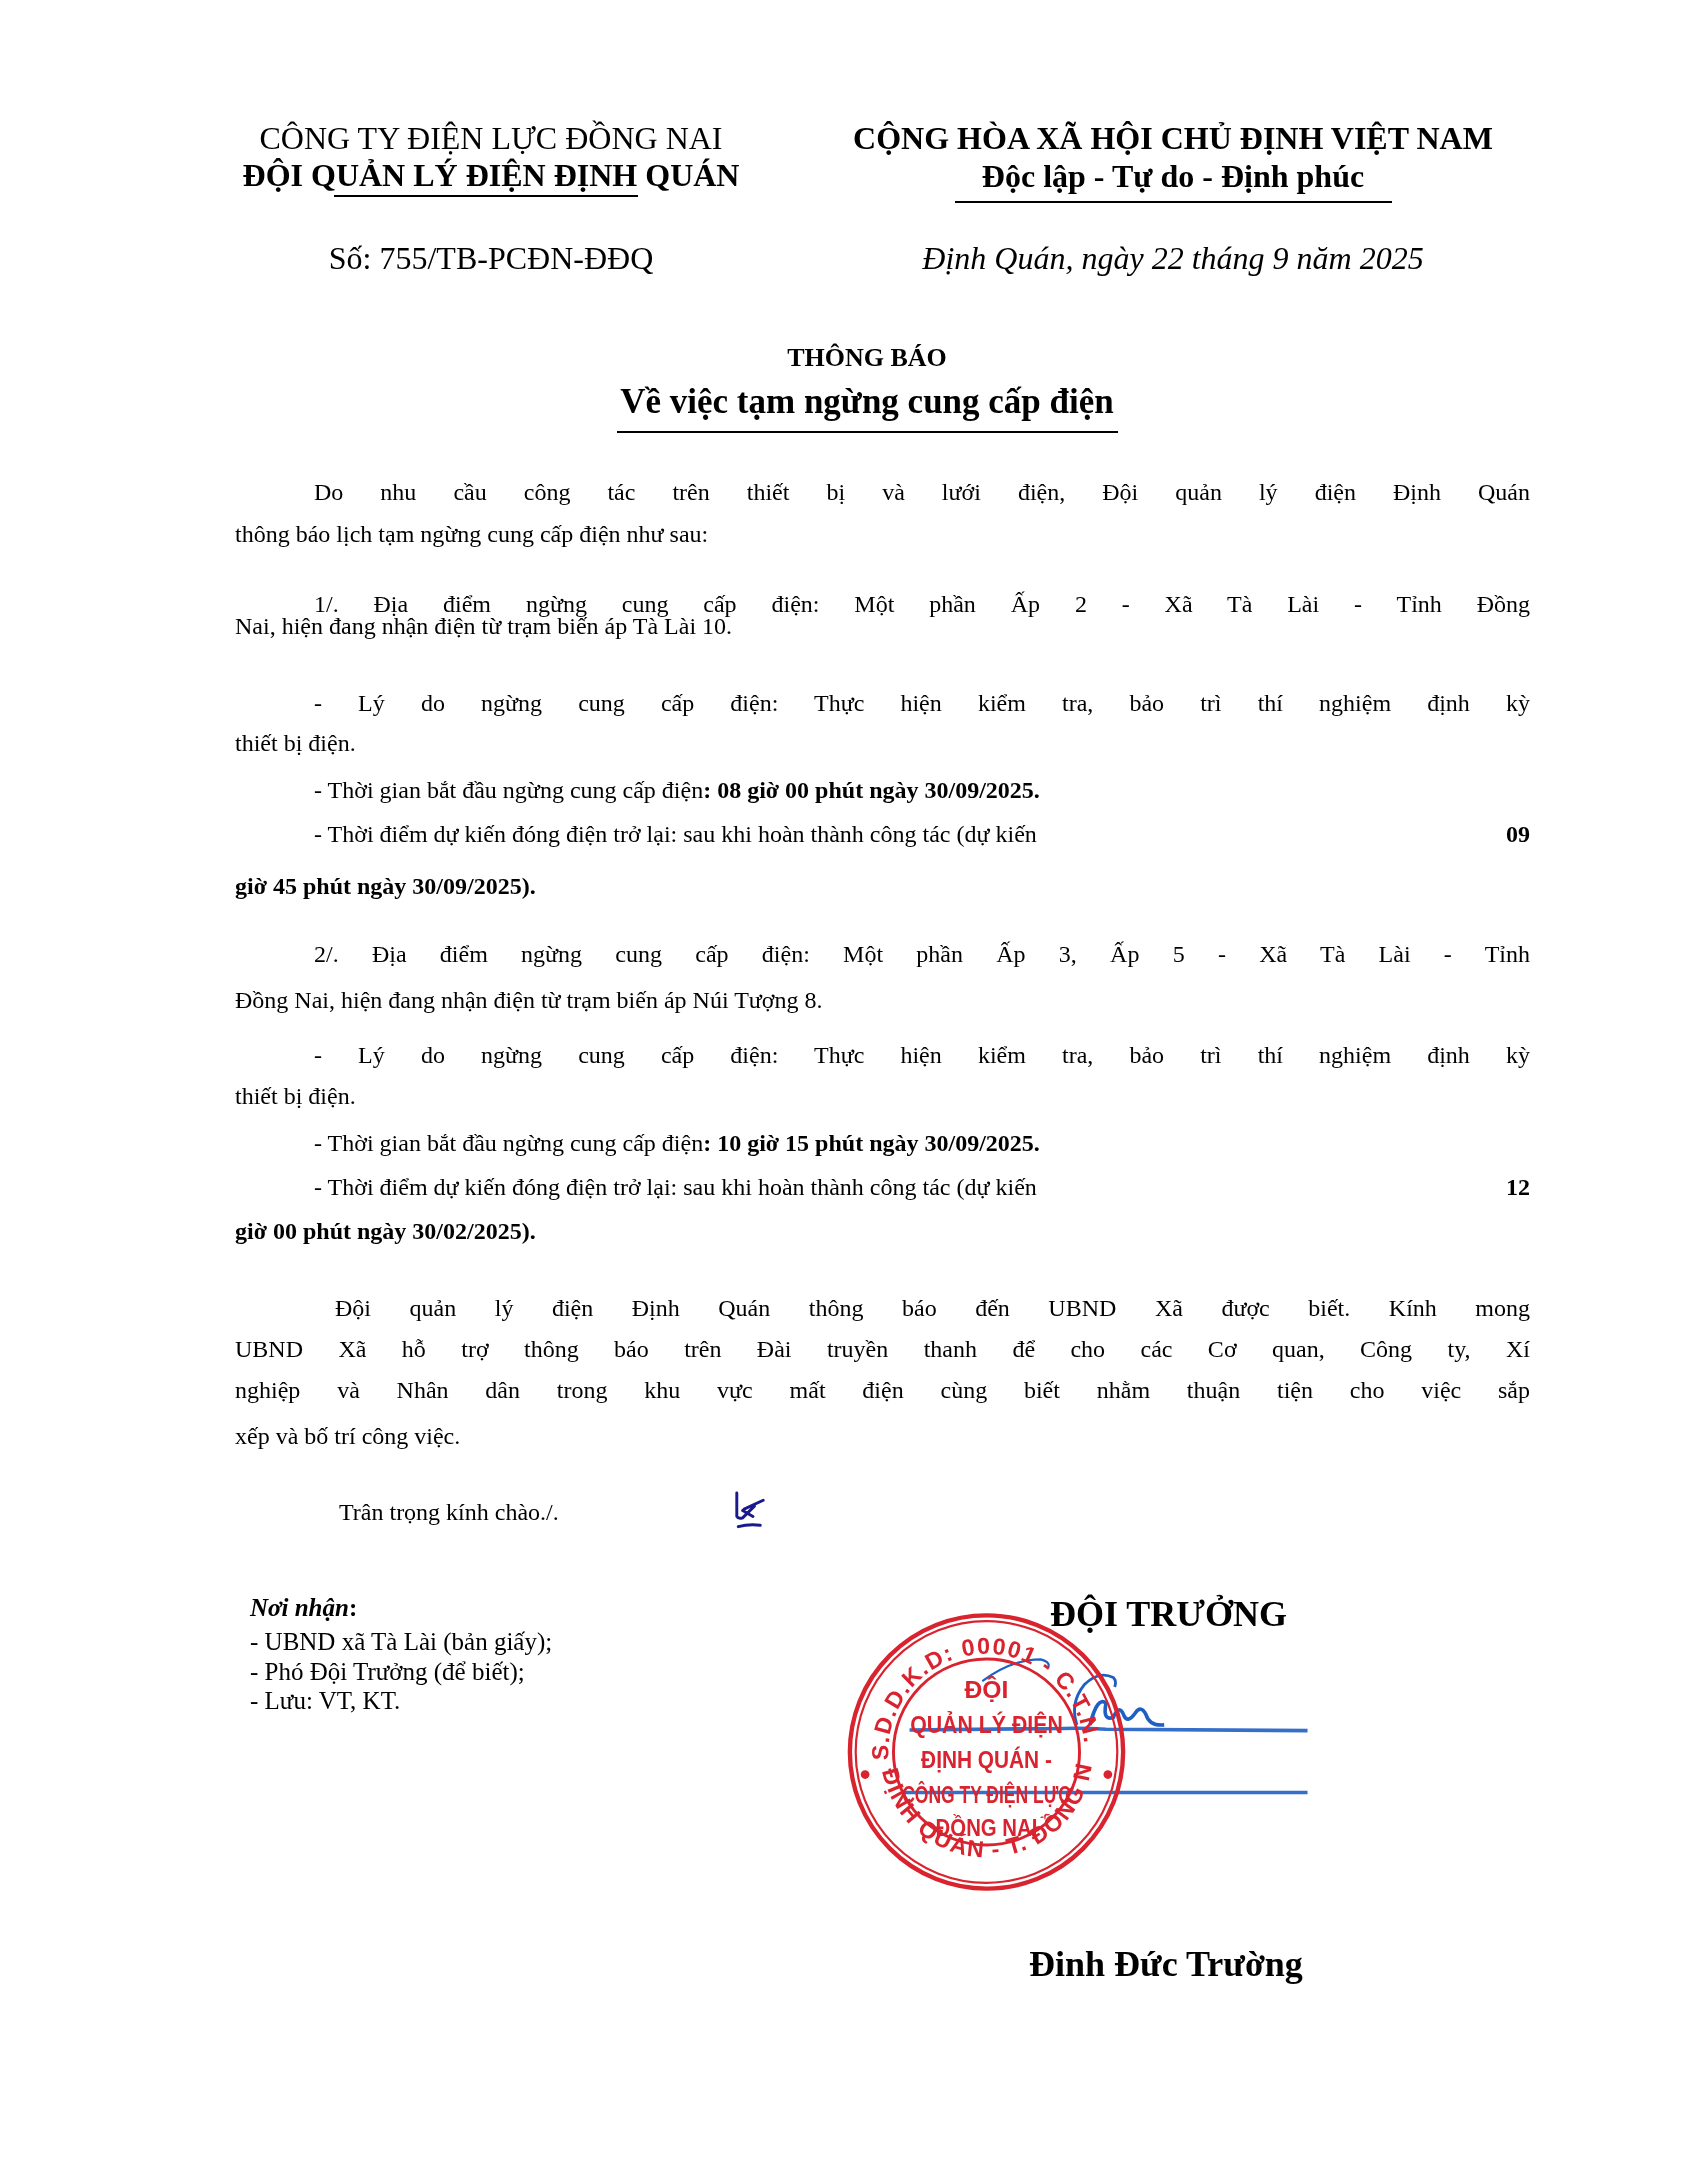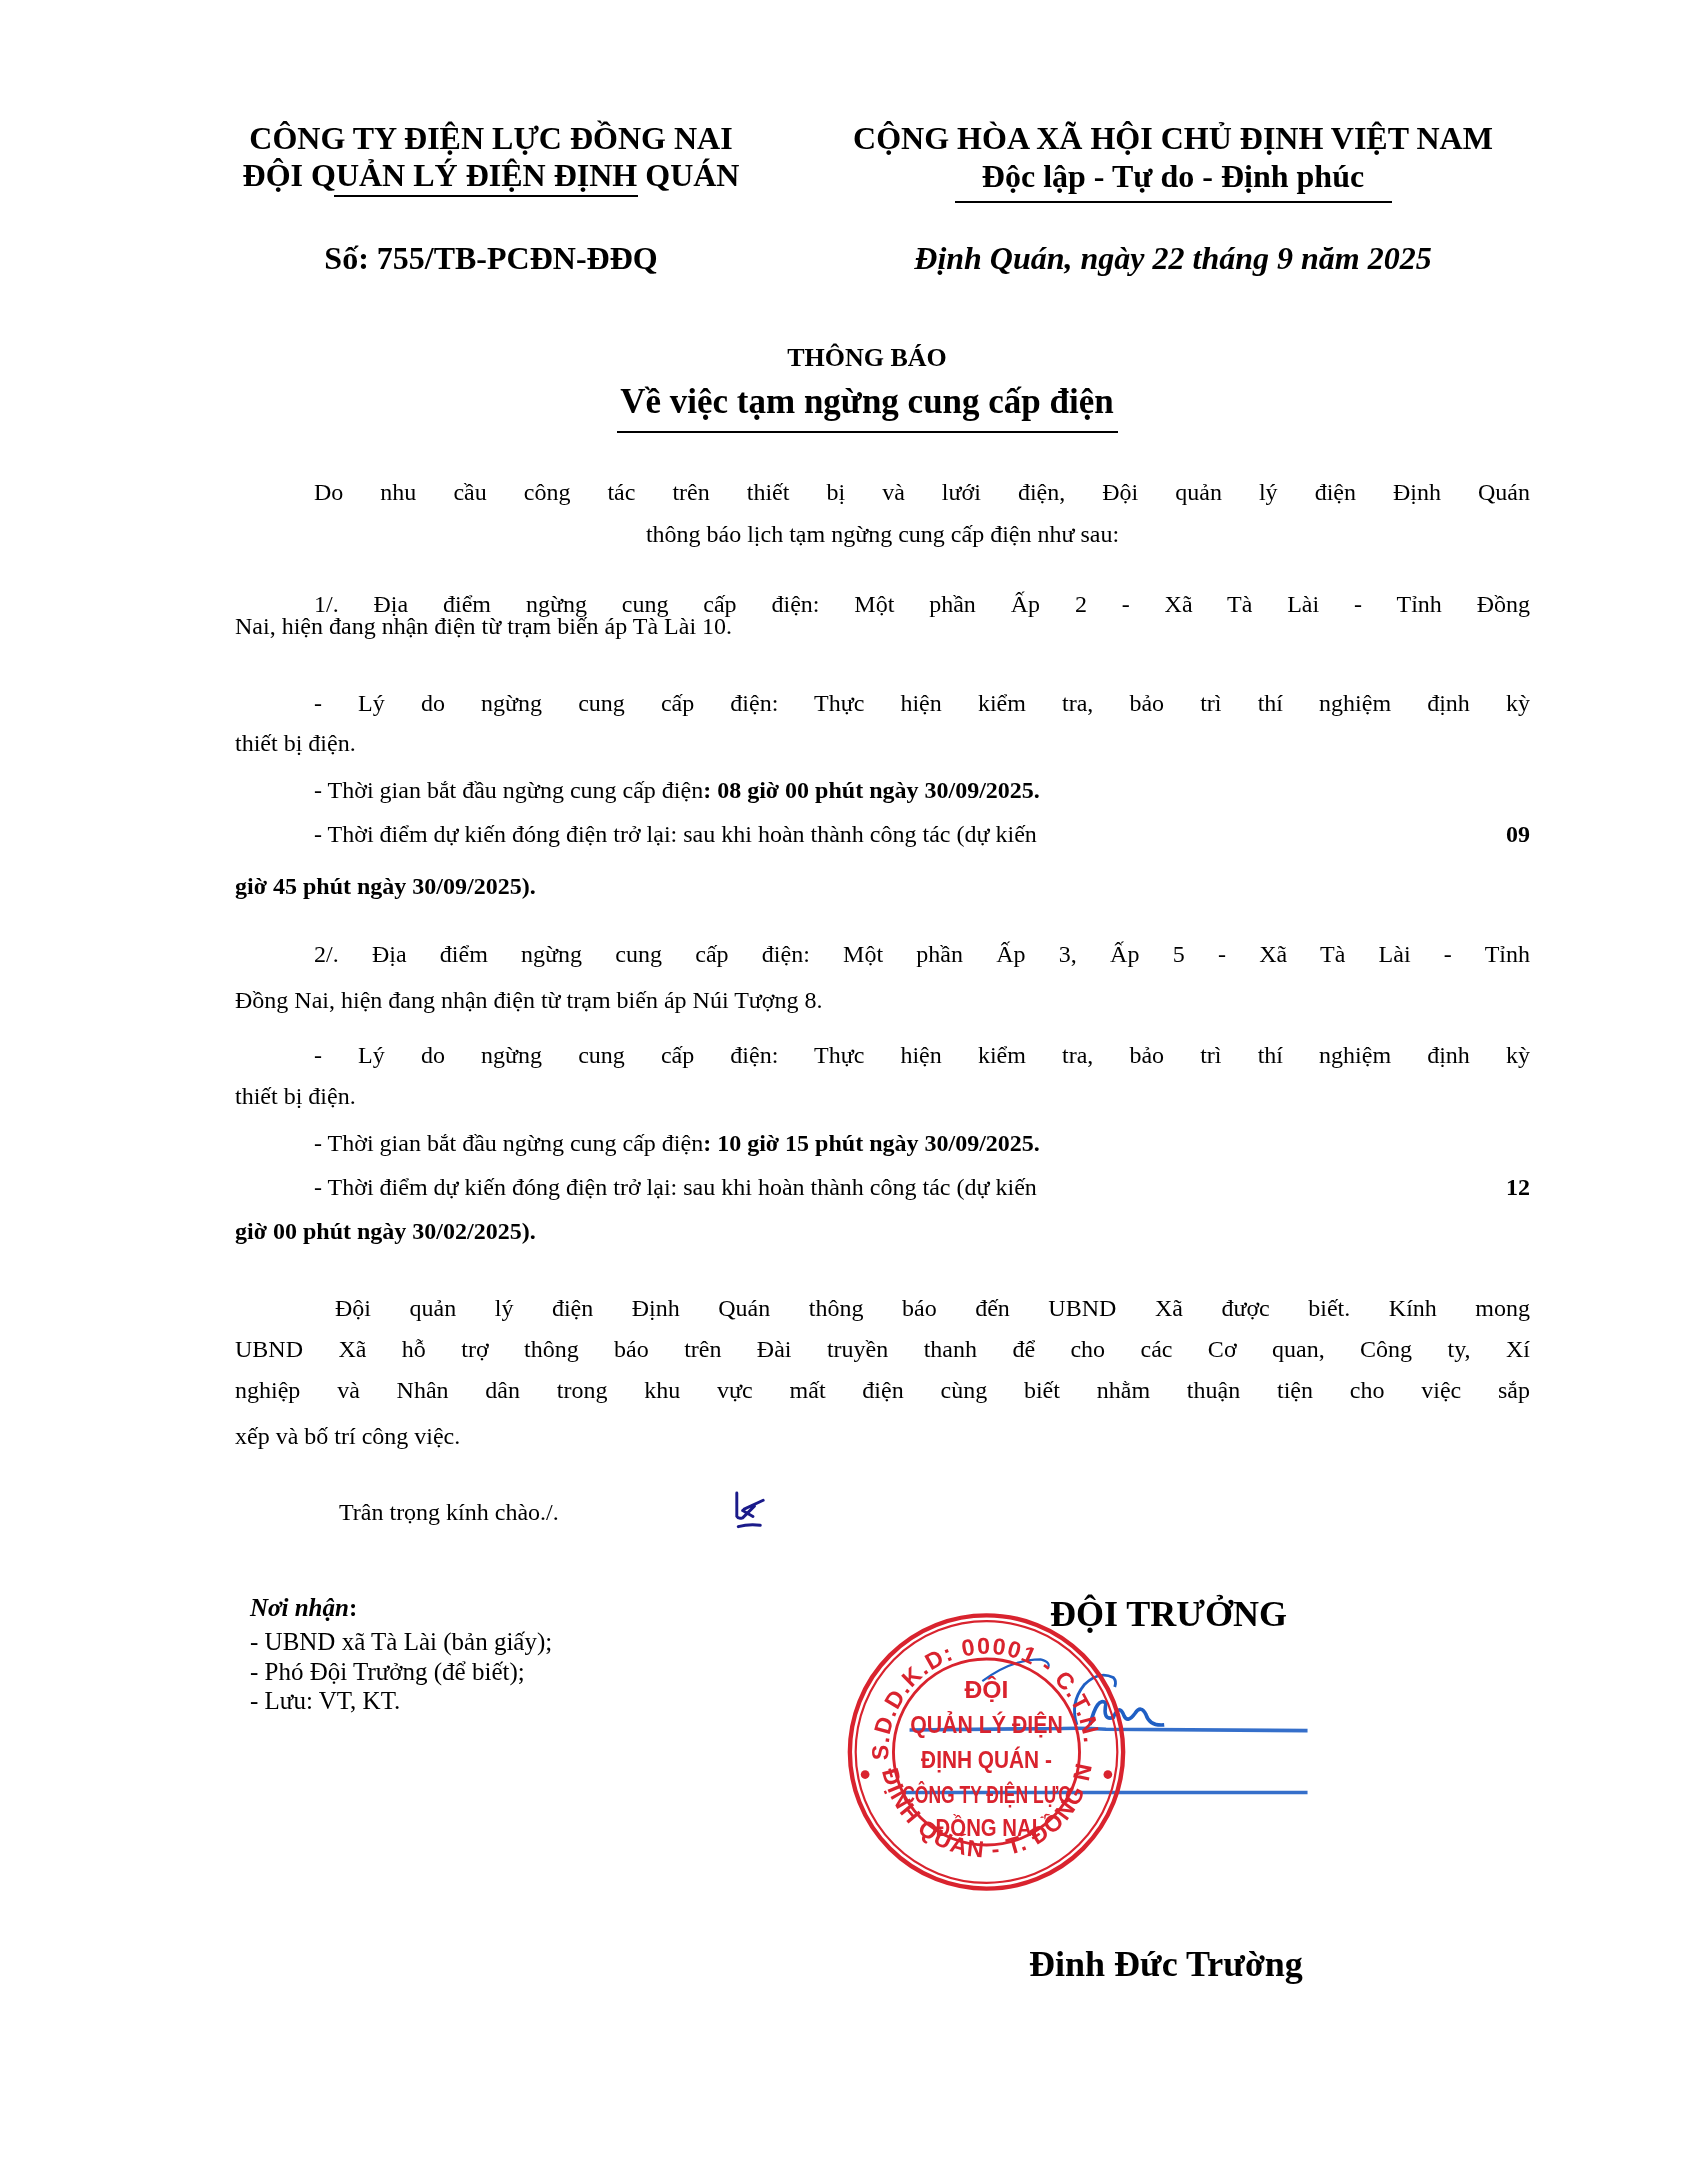--- a/index.html
+++ b/index.html
@@ -1,19 +1,19 @@
 <!DOCTYPE html>
 <html style="font-size:11.6px"><head>
   <meta charset="utf-8">
   <style>
     html, body { margin: 0; padding: 0; background: #ffffff; }
     body { width: 1688px; height: 2183px; position: relative; overflow: hidden;
            font-family: "Liberation Serif", serif; color: #000; }
     .abs { position: absolute; white-space: nowrap; }
-    .hdr { font-size: 32px; line-height: 1; font-weight: bold; }
+    .hdr { font-size: 32px; line-height: 1; }
     .b { font-weight: bold; }
     .i { font-style: italic; }
     .center { transform: translateX(-50%); text-align: center; }
     .rule { position: absolute; height: 2.2px; background: #000; }
     .line { position: absolute; left: 235px; width: 1295px; font-size: 24px; line-height: 1;
             white-space: nowrap; }
     .just { text-align: justify; text-align-last: justify; }
     .ind { left: 314px; width: 1216px; }
     .ind2 { left: 335px; width: 1195px; }
     .recv { position: absolute; left: 250px; font-size: 25px; line-height: 1; white-space: nowrap; }
@@ -34,21 +34,21 @@
 <div class="rule" style="left:955px; top:201px; width:437px;"></div>
 
 <div class="abs hdr center" style="left:491px; top:242px;">Số: 755/TB-PCĐN-ĐĐQ</div>
 <div class="abs hdr i center" style="left:1173px; top:242px;">Định Quán, ngày 22 tháng 9 năm 2025</div>
 
 <div class="abs b center" style="left:867px; top:345px; font-size:26px; line-height:1;">THÔNG BÁO</div>
 <div class="abs b center" style="left:867px; top:384px; font-size:35px; line-height:1;">Về việc tạm ngừng cung cấp điện</div>
 <div class="rule" style="left:617px; top:431px; width:501px;"></div>
 
 <div class="line ind just" style="top:480px;">Do nhu cầu công tác trên thiết bị và lưới điện, Đội quản lý điện Định Quán</div>
-<div class="line" style="top:522px;text-align:center;">thông báo lịch tạm ngừng cung cấp điện như sau:</div>
+<div class="line" style="top:522px;">thông báo lịch tạm ngừng cung cấp điện như sau:</div>
 
 <div class="line ind just" style="top:592px;">1/. Địa điểm ngừng cung cấp điện: Một phần Ấp 2 - Xã Tà Lài - Tỉnh Đồng</div>
 <div class="line" style="top:614px;">Nai, hiện đang nhận điện từ trạm biến áp Tà Lài 10.</div>
 <div class="line ind just" style="top:691px;">- Lý do ngừng cung cấp điện: Thực hiện kiểm tra, bảo trì thí nghiệm định kỳ</div>
 <div class="line" style="top:731px;">thiết bị điện.</div>
 <div class="line ind" style="top:778px;"><span>- Thời gian bắt đầu ngừng cung cấp điện</span><span class="b">: 08 giờ 00 phút ngày 30/09/2025.</span></div>
 <div class="line ind" style="top:822px; display:flex; justify-content:space-between;">
     <span>- Thời điểm dự kiến đóng điện trở lại: sau khi hoàn thành công tác (dự kiến</span>
     <span class="b">09</span>
   </div>

